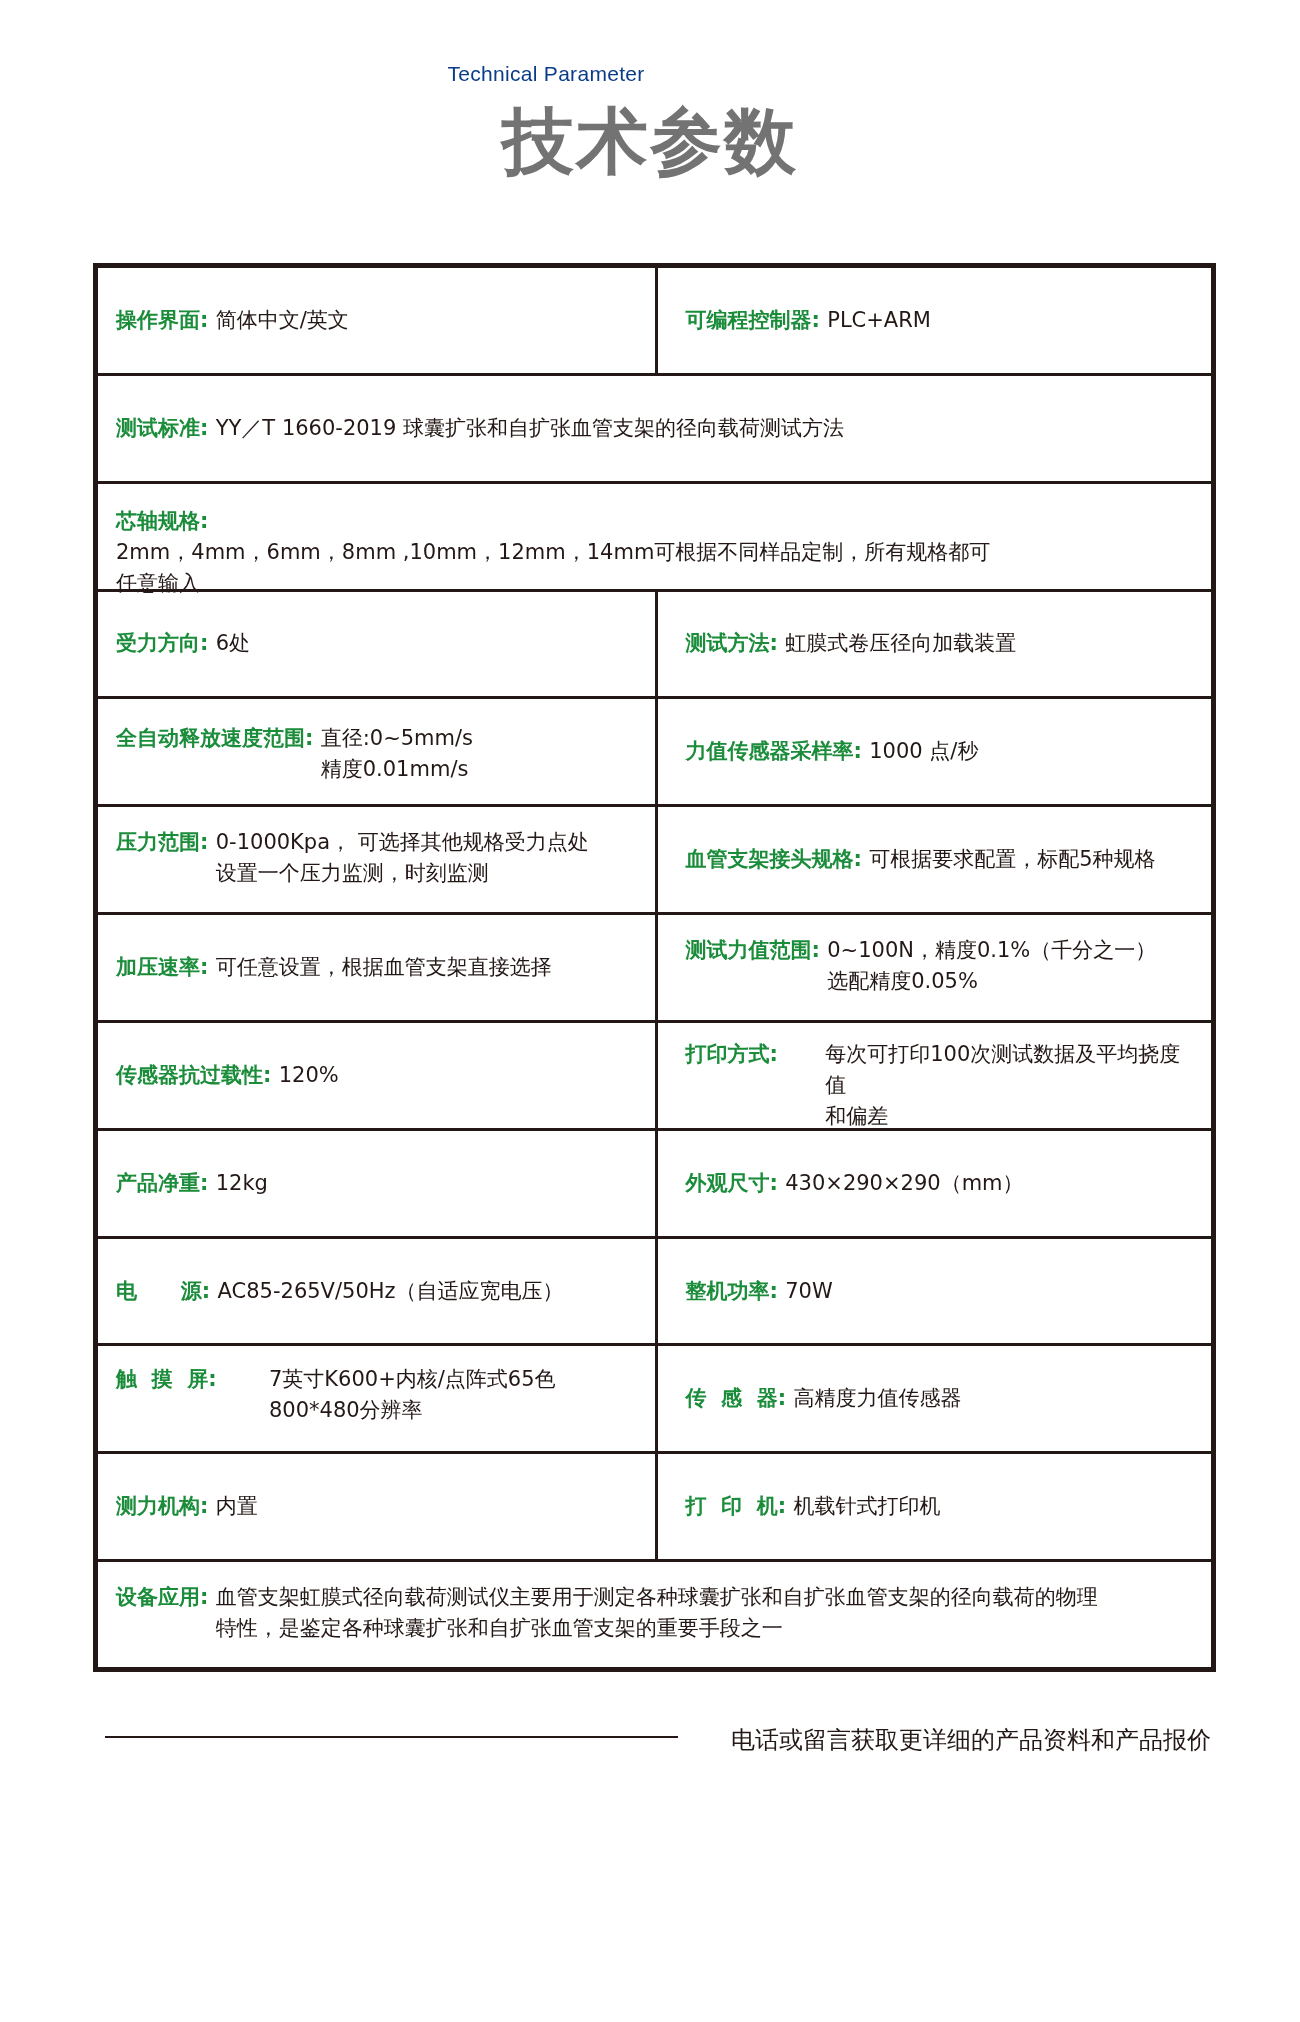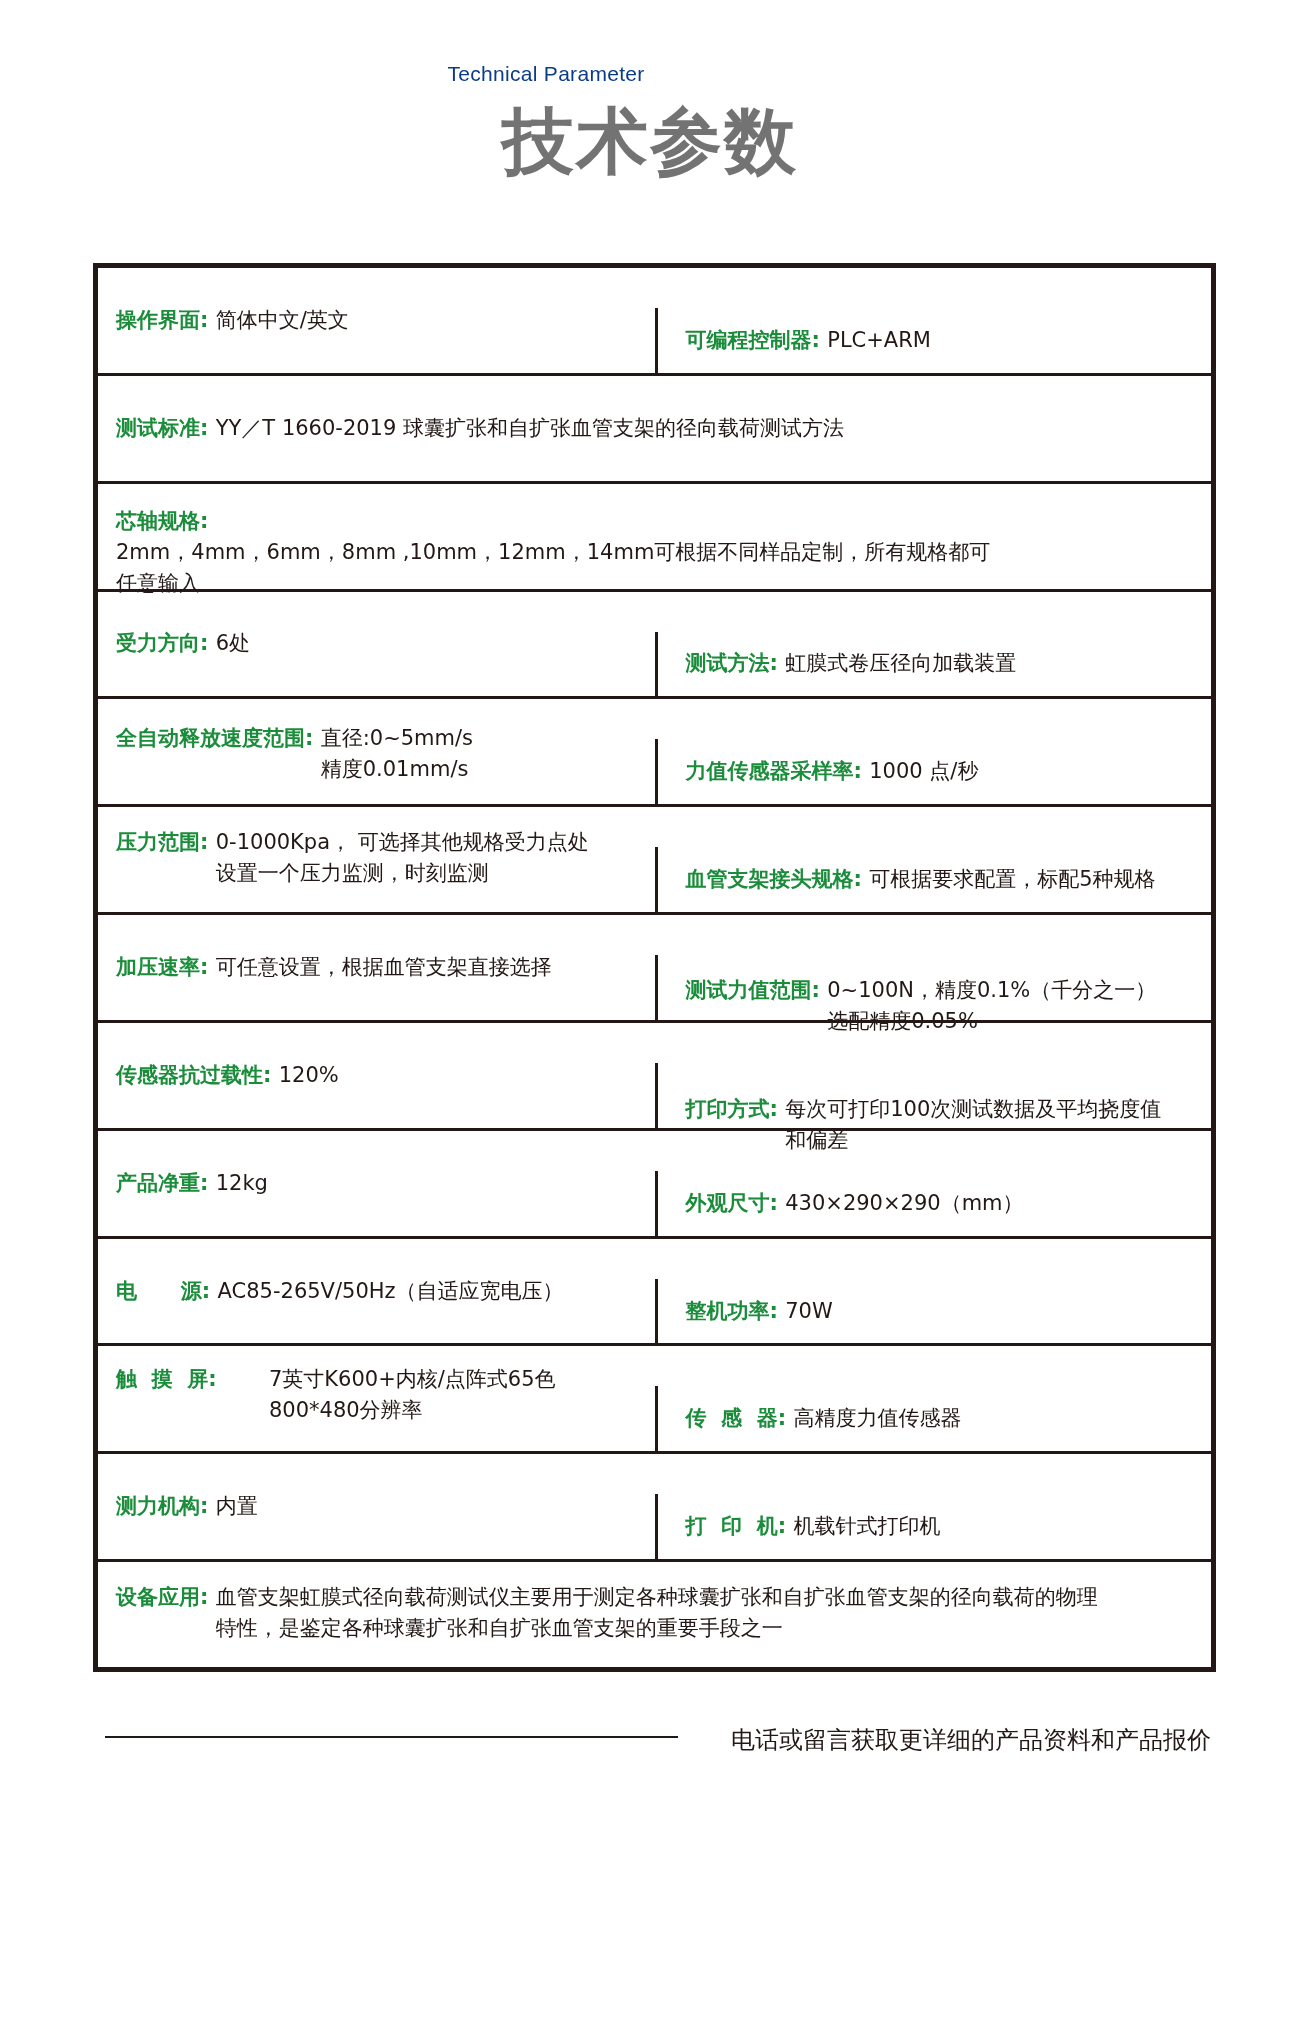--- a/index.html
+++ b/index.html
@@ -27,21 +27,21 @@
     .row {
       flex: 1 1 0; display: flex; box-sizing: border-box;
       border-top: 3px solid #231815; min-height: 0;
     }
     .row:first-child { border-top: none; }
     .cell {
       box-sizing: border-box; display: flex; align-items: center;
       padding: 0 18px 0 18px; font-size: 21px; line-height: 31px;
     }
     .cell.half { width: 50%; }
-    .cell.half + .cell.half { border-left: 3px solid #231815; padding-left: 28px; margin-top: 40px; }
+    .cell.half + .cell.half { border-left: 3px solid #231815; padding-left: 28px; }
     .cell.full { width: 100%; }
     .cell.top { align-items: flex-start; padding-top: 26px; }
     .label {
       color: #1a8c3a; font-weight: bold; white-space: pre; flex: 0 0 auto;
     }
     .value { color: #231815; white-space: pre-line; }
     .footer-line {
       position: absolute; left: 105px; top: 1736px; width: 573px; height: 2px;
       background: #231815;
     }
@@ -130,21 +130,21 @@
       <span class="value">0~100N，精度0.1%（千分之一）
 选配精度0.05%</span>
     </div>
   </div>
 
   <div class="row">
     <div class="cell half">
       <span class="label">传感器抗过载性: </span>
       <span class="value">120%</span>
     </div>
-    <div class="cell half top" style="padding-top:31px;">
+    <div class="cell half top" style="padding-top:16px;gap:40px;">
       <span class="label">打印方式: </span>
       <span class="value">每次可打印100次测试数据及平均挠度值
 和偏差</span>
     </div>
   </div>
 
   <div class="row">
     <div class="cell half">
       <span class="label">产品净重: </span>
       <span class="value">12kg</span>

